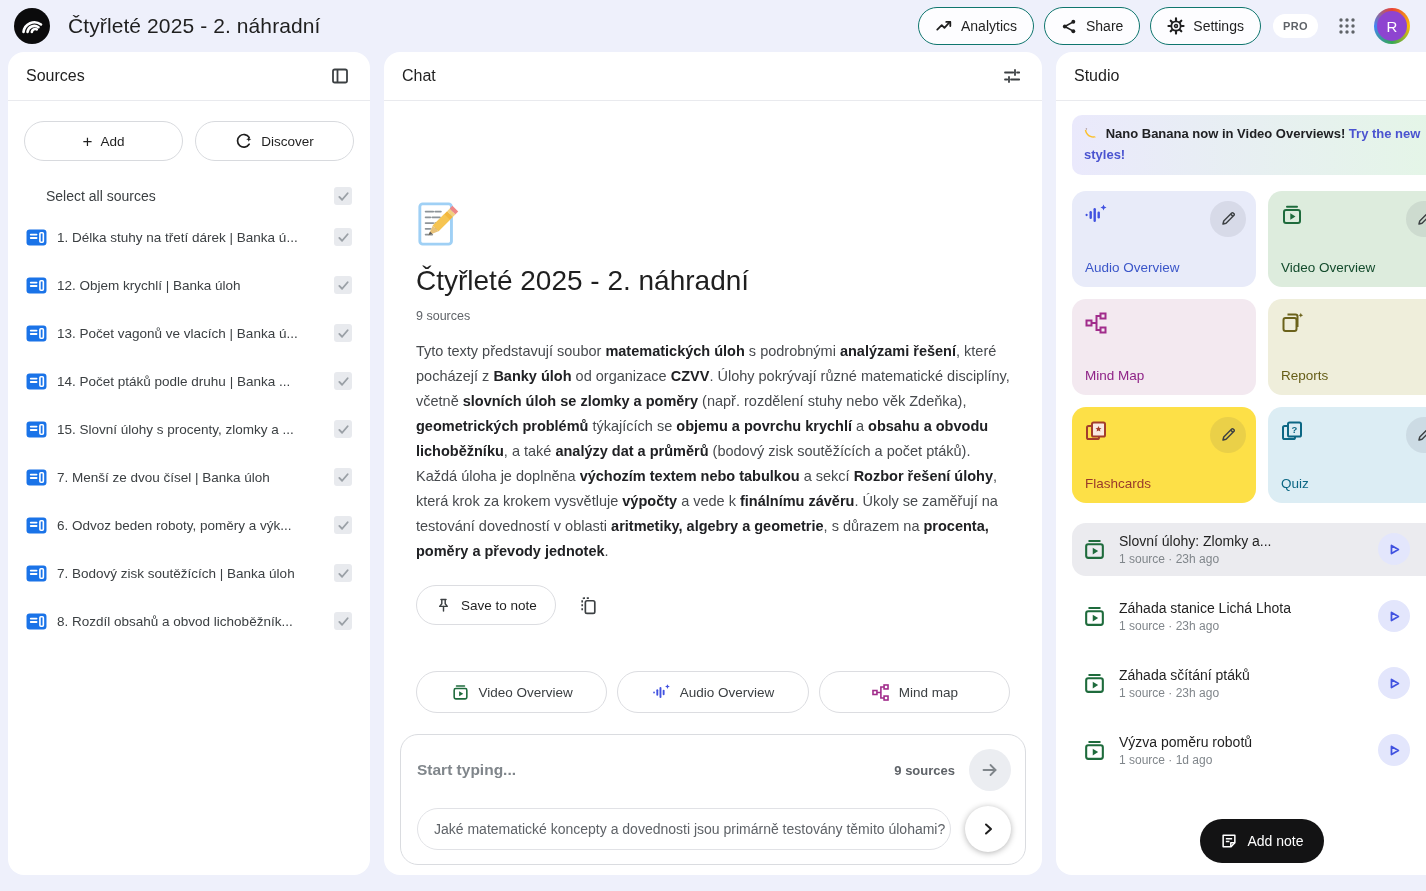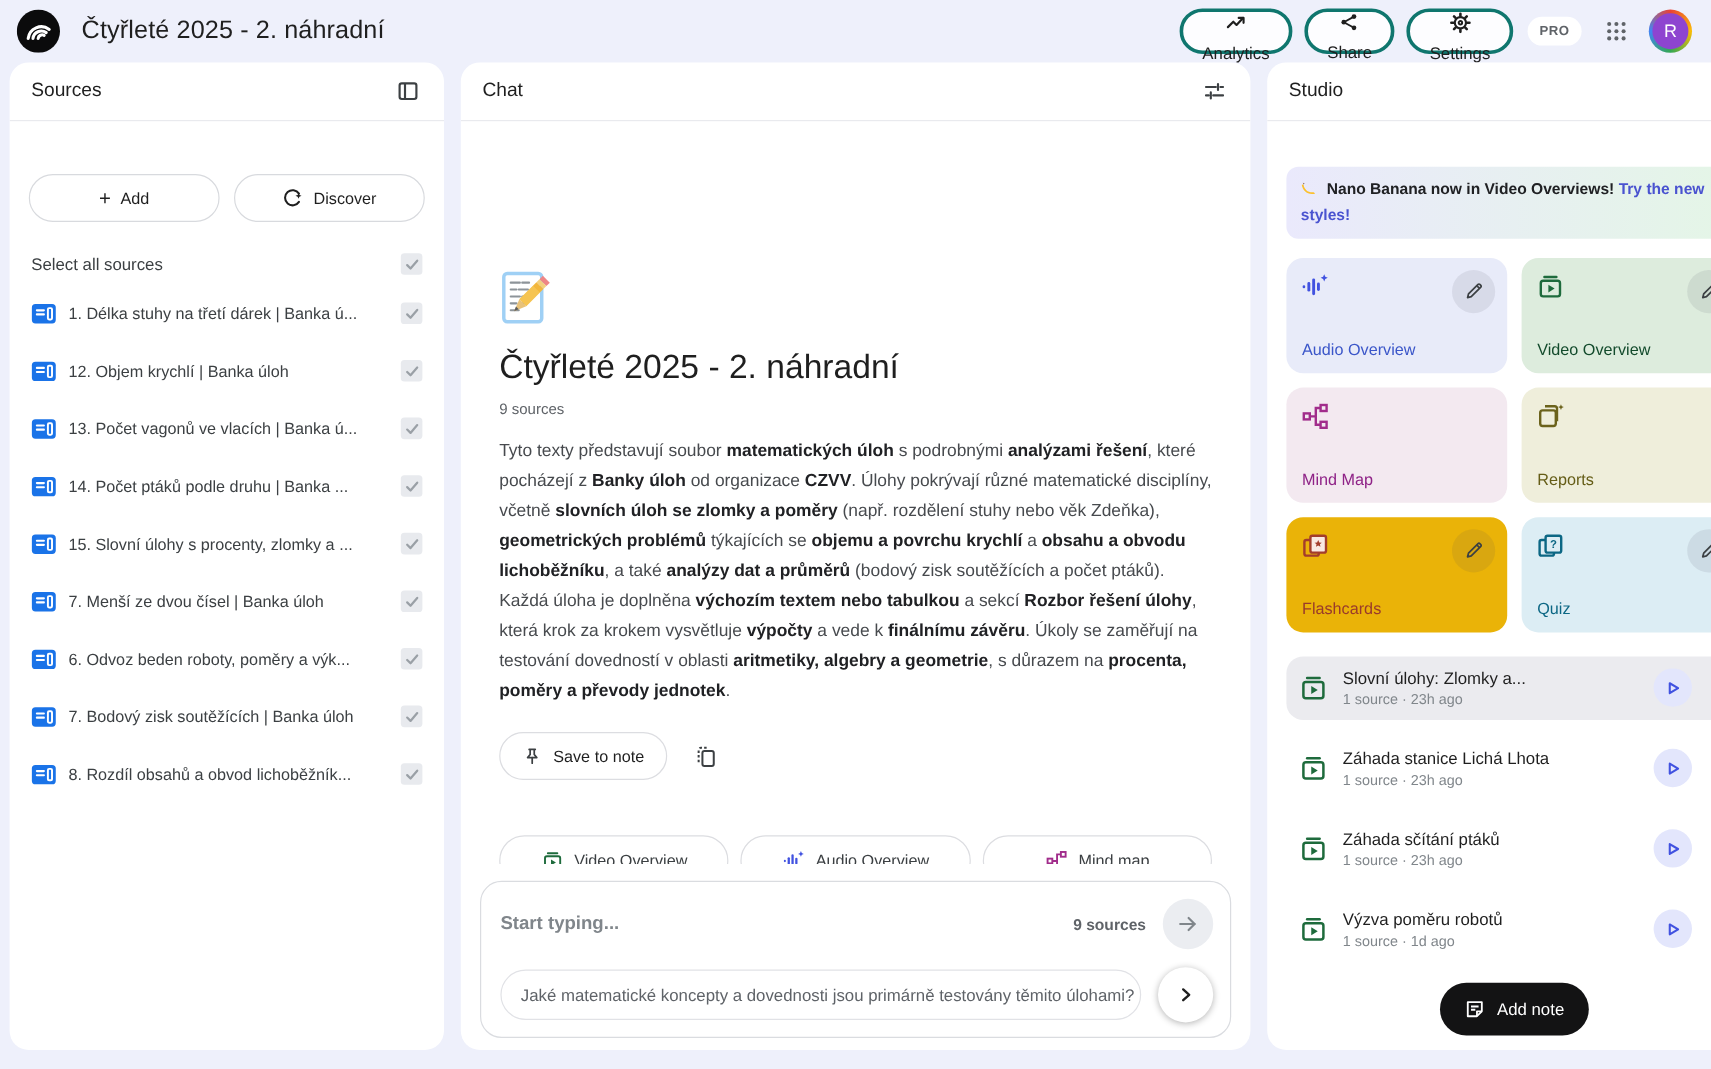--- a/index.html
+++ b/index.html
@@ -5,50 +5,50 @@
   * { margin:0; padding:0; box-sizing:border-box; }
   html,body { width:1426px; height:891px; overflow:hidden; }
   body { background:#eef0fb; font-family:"Liberation Sans", sans-serif; color:#1f1f1f; }
 
   
   .app-header { height:52px; display:flex; align-items:center; padding:0 16px 0 14px; }
   .logo { width:36px; height:36px; flex:none; }
   .app-title { margin-left:18px; font-size:21px; color:#1f1f1f; letter-spacing:.1px; }
   .header-spacer { flex:1; }
   .hbtn { display:flex; align-items:center; gap:8px; height:38px; padding:0 16px; border-radius:19px;
-          background:#fdfdff; border:3px solid #0f766e; font-size:14px; font-weight:500; color:#1f1f1f;
-          margin-left:10px; cursor:pointer;flex-direction:column; }
+          background:#fdfdff; border:1px solid #0f766e; font-size:14px; font-weight:500; color:#1f1f1f;
+          margin-left:10px; cursor:pointer; }
   .pro-badge { background:#fff; border-radius:12px; height:24px; display:flex; align-items:center;
                padding:0 10px; font-size:11px; font-weight:700; color:#5f6368; margin-left:12px; letter-spacing:.4px; }
   .apps-grid { margin:0 18px 0 20px; cursor:pointer; display:flex; }
   .avatar { width:36px; height:36px; border-radius:50%; position:relative; cursor:pointer;
             background:conic-gradient(#ea4335,#fbbc05,#34a853,#4285f4,#ea4335); }
   .avatar-inner { position:absolute; inset:3px; border-radius:50%; background:#8e44d0; color:#fff;
                   display:flex; align-items:center; justify-content:center; font-size:15px; }
 
   
   .panels { display:flex; gap:14px; padding:0 8px 8px; height:831px; }
-  .panel { background:#fff; border-radius:16px; display:flex; flex-direction:column; overflow:hidden;gap:24px; }
+  .panel { background:#fff; border-radius:16px; display:flex; flex-direction:column; overflow:hidden; }
   .panel-sources { width:362px; flex:none; }
   .panel-chat { width:658px; flex:none; }
   .panel-studio { width:412px; flex:none; }
   .panel-header { height:49px; flex:none; display:flex; align-items:center; justify-content:space-between;
                   padding:0 16px 0 18px; border-bottom:1px solid #e9eaee; }
   .panel-title { font-size:16px; color:#1f1f1f; }
   .icon-btn { width:28px; height:28px; display:flex; align-items:center; justify-content:center; cursor:pointer; }
 
   
   .sources-body { padding:14px 16px; display:flex; flex-direction:column; overflow:hidden; }
   .src-btn-row { display:flex; gap:12px; margin-top:6px; }
   .src-btn { flex:1; height:40px; border:1px solid #d8dade; border-radius:20px; background:#fff;
              display:flex; align-items:center; justify-content:center; gap:8px; font-size:13.5px;
              font-weight:500; color:#1f1f1f; cursor:pointer; }
   .plus-glyph { font-size:17px; font-weight:400; line-height:1; }
   .select-all-row { margin-top:26px; display:flex; align-items:center; justify-content:space-between;
-                    padding:0 2px; font-size:14px; font-weight:500; color:#3c4043; }
+                    padding:0 2px; font-size:14px; font-weight:500; color:#3c4043;margin-left:20px; }
   .checkbox { width:18px; height:18px; border-radius:3px; background:#e8eaee; display:flex;
               align-items:center; justify-content:center; flex:none; cursor:pointer; }
   .src-list { margin-top:8px; }
   .src-row { height:48px; display:flex; align-items:center; gap:10px; padding:0 2px; cursor:pointer; }
   .src-icon { flex:none; display:flex; }
   .src-title { flex:1; font-size:13.5px; color:#3c4043; white-space:nowrap; overflow:hidden; text-overflow:ellipsis; }
 
   
   .chat-body { flex:1; display:flex; flex-direction:column; overflow:hidden; }
   .chat-scroll { flex:1; overflow:hidden; padding:0 32px; }
@@ -88,21 +88,21 @@
   .banner-link { color:#4a53d0; cursor:pointer; }
   .cards-grid { margin-top:16px; display:grid; grid-template-columns:1fr 1fr; gap:12px; }
   .studio-card { height:96px; border-radius:14px; padding:12px; position:relative; cursor:pointer; }
   .card-label { position:absolute; left:13px; bottom:12px; font-size:13.5px; font-weight:500; }
   .pencil-btn { position:absolute; top:10px; right:10px; width:36px; height:36px; border-radius:50%;
                 background:rgba(68,71,90,.10); display:flex; align-items:center; justify-content:center; cursor:pointer; }
   .card-audio { background:#e8ebf9; } .card-audio .card-label { color:#3b56c9; }
   .card-video { background:#ddecdd; } .card-video .card-label { color:#134b2c; }
   .card-mind  { background:#f3e9f0; } .card-mind  .card-label { color:#8f2387; }
   .card-reports { background:#efeedb; } .card-reports .card-label { color:#655d17; }
-  .card-flash { background:#eab308; } .card-flash .card-label { color:#993a2b; }
+  .card-flash { background:#fde047; } .card-flash .card-label { color:#993a2b; }
   .card-quiz  { background:#dcedf4; } .card-quiz  .card-label { color:#0c6784; }
   .notes-list { margin-top:20px; }
   .note-row { display:flex; align-items:center; gap:12px; padding:10px 10px; border-radius:14px; margin-bottom:14px; cursor:pointer; }
   .note-row.highlight { background:#ebebef; }
   .note-icon { flex:none; display:flex; }
   .note-text { flex:1; min-width:0; }
   .note-title { font-size:14px; font-weight:500; color:#1f1f1f; white-space:nowrap; overflow:hidden; text-overflow:ellipsis; }
   .note-meta { margin-top:3px; font-size:12px; color:#80868b; }
   .play-btn { width:32px; height:32px; border-radius:50%; background:#e3e6fc; display:flex;
               align-items:center; justify-content:center; flex:none; cursor:pointer; }

